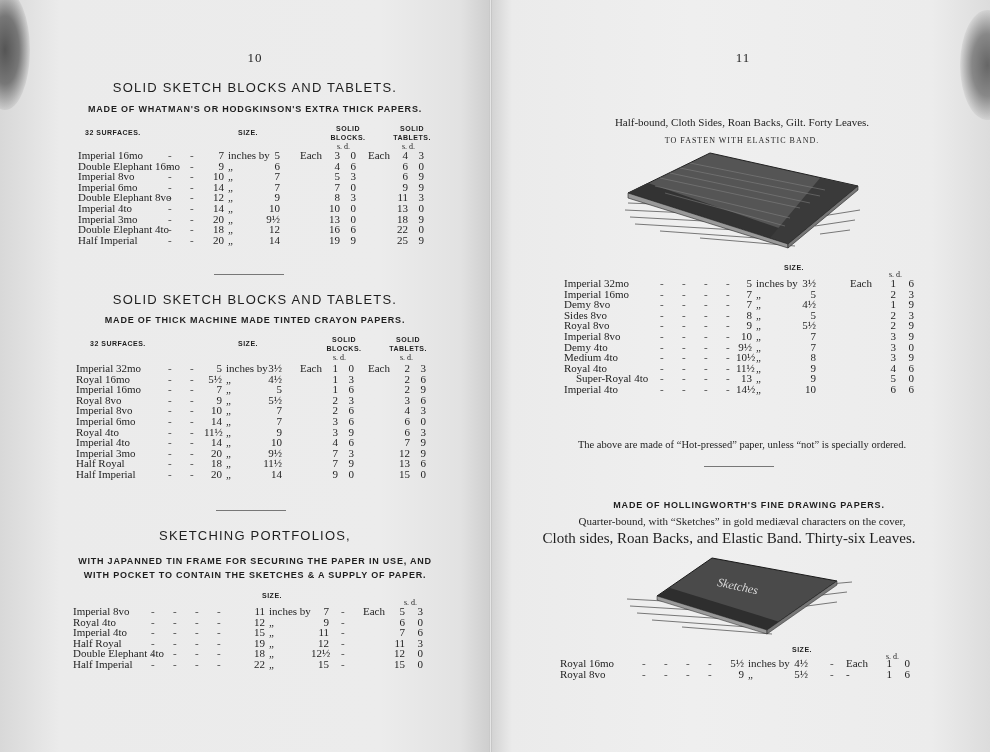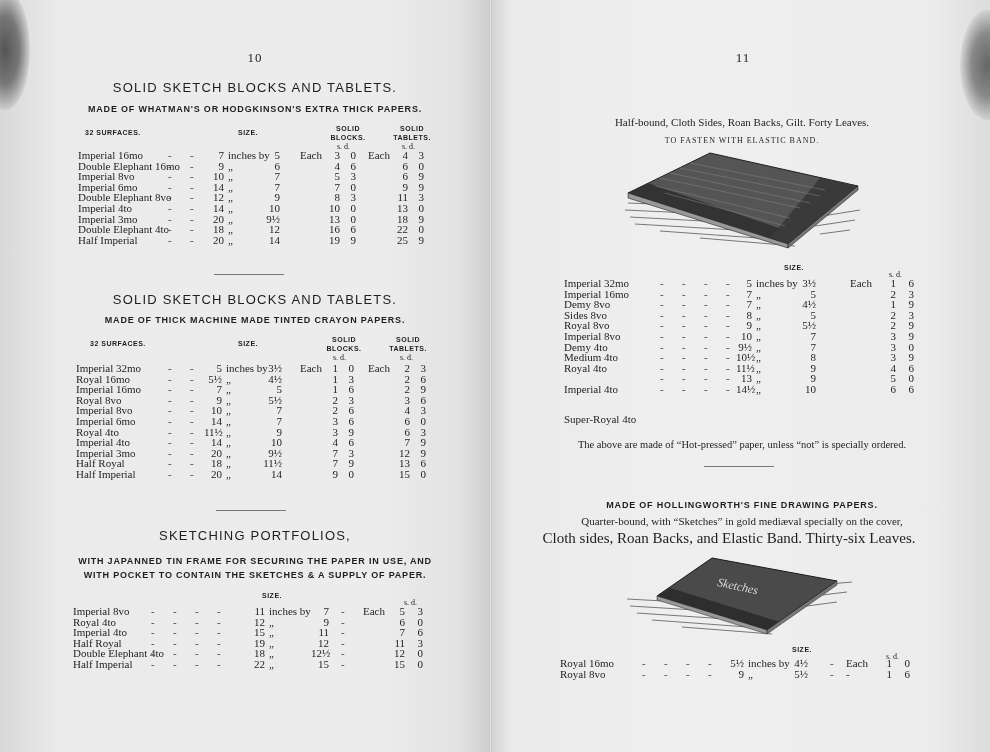--- a/index.html
+++ b/index.html
@@ -630,21 +630,21 @@
         <span class="dash" style="left: 140px;">-</span>
         <span class="dash" style="left: 162px;">-</span>
         <span class="" style="left: 172px; width: 16px; text-align: right;">11½</span>
         <span class="" style="left: 192px;">„</span>
         <span class="" style="left: 234px; width: 18px; text-align: right;">9</span>
         <span class="" style="left: 286px;"></span>
         <span class="" style="left: 316px; width: 16px; text-align: right;">4</span>
         <span class="" style="left: 340px; width: 10px; text-align: right;">6</span>
       </div>
       <div class="row">
-        <span class="c-name" style="left: 0px; margin-top: 41px;">Super-Royal 4to</span>
+        <span class="c-name" style="left: 12px;">Super-Royal 4to</span>
         <span class="dash" style="left: 96px;">-</span>
         <span class="dash" style="left: 118px;">-</span>
         <span class="dash" style="left: 140px;">-</span>
         <span class="dash" style="left: 162px;">-</span>
         <span class="" style="left: 172px; width: 16px; text-align: right;">13</span>
         <span class="" style="left: 192px;">„</span>
         <span class="" style="left: 234px; width: 18px; text-align: right;">9</span>
         <span class="" style="left: 286px;"></span>
         <span class="" style="left: 316px; width: 16px; text-align: right;">5</span>
         <span class="" style="left: 340px; width: 10px; text-align: right;">0</span>
@@ -661,22 +661,22 @@
         <span class="" style="left: 286px;"></span>
         <span class="" style="left: 316px; width: 16px; text-align: right;">6</span>
         <span class="" style="left: 340px; width: 10px; text-align: right;">6</span>
       </div>
     </div>
 
   <div class="note" style="left:30px; top:439px; width:440px; font-size:10.5px;">The above are made of “Hot-pressed” paper, unless “not” is specially ordered.</div>
 
   <div class="rule" style="left:212px; top:466px; width:70px;"></div>
 
-  <div class="subheading" style="left:30px; top:500px; width:440px;">MADE OF HOLLINGWORTH'S FINE DRAWING PAPERS.</div>
-  <div class="note" style="left:20px; top:515px; width:460px; font-size:11px;">Quarter-bound, with “Sketches” in gold mediæval specially on the cover,</div>
+  <div class="subheading" style="left:37px; top:500px; width:440px;">MADE OF HOLLINGWORTH'S FINE DRAWING PAPERS.</div>
+  <div class="note" style="left:20px; top:515px; width:460px; font-size:11px;">Quarter-bound, with “Sketches” in gold mediæval characters on the cover,</div>
   <div class="note" style="left:7px; top:530px; width:460px; font-size:15px;font-family:Liberation Serif, serif;">Cloth sides, Roan Backs, and Elastic Band.   Thirty-six Leaves.</div>
 
   <svg class="illus" style="left:130px; top:556px;" width="235" height="82" viewBox="0 0 235 82">
     <g stroke="#444" stroke-width="0.7">
       <line x1="5" y1="43" x2="60" y2="46"></line>
         <line x1="8" y1="50" x2="90" y2="55"></line>
       <line x1="15" y1="57" x2="120" y2="64"></line>
         <line x1="30" y1="64" x2="140" y2="72"></line>
       <line x1="60" y1="71" x2="150" y2="78"></line>
         <line x1="185" y1="30" x2="230" y2="26"></line>

